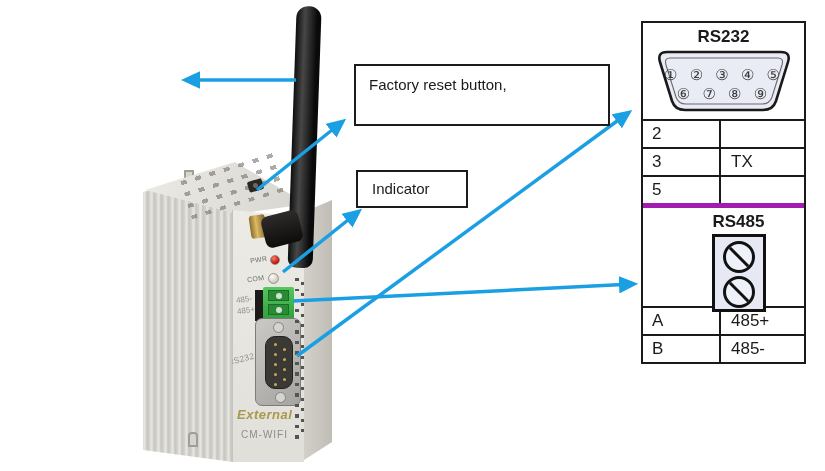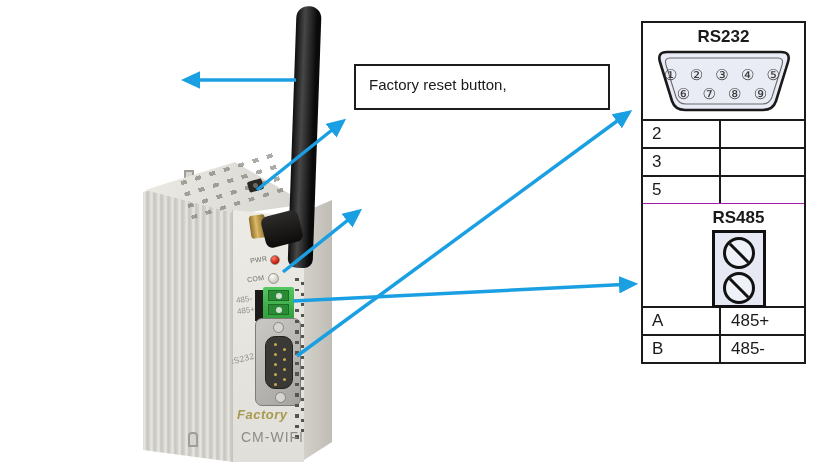--- a/index.html
+++ b/index.html
@@ -3,37 +3,37 @@
 <meta charset="utf-8">
 <style>
   * { margin:0; padding:0; box-sizing:border-box; }
   html,body { background:#fff; }
   body { font-family:"Liberation Sans", sans-serif; color:#1a1a1a; }
   .canvas { position:relative; width:825px; height:471px; background:#fff; overflow:hidden; }
 
   
   .label-box { position:absolute; border:2px solid #1c1c1c; background:#fff; z-index:10; }
   .lb-antenna { left:15px; top:49px; width:163px; height:70px; padding:8px 0 0 23px; }
-  .lb-reset   { left:354px; top:64px; width:256px; height:46px; padding:6px 0 0 13px; }
+  .lb-reset   { left:354px; top:64px; width:256px; height:62px; padding:6px 0 0 13px; }
   .lb-indicator { left:356px; top:170px; width:112px; height:38px; display:flex; align-items:center; padding-left:14px; }
   .label-box .ln { font-size:15px; line-height:26px; white-space:nowrap; }
 
   
   svg.arrows { position:absolute; left:0; top:0; z-index:5; pointer-events:none; }
 
   
   .pin-table { position:absolute; left:641px; top:21px; width:165px; height:343px;
                border:2px solid #1a1a1a; background:#fff; z-index:10; }
   .pt-cell { width:100%; }
   .pt-title { font-weight:bold; font-size:17px; text-align:center; padding-top:4px; }
   .pt-row { display:flex; height:28px; border-top:2px solid #1a1a1a; align-items:center; }
   .pt-pin { width:78px; border-right:2px solid #1a1a1a; height:100%; display:flex; align-items:center; padding-left:9px; font-size:17px; }
   .pt-sig { flex:1; height:100%; display:flex; align-items:center; padding-left:10px; font-size:17px; }
   .cell-rs232 { height:96px; }
-  .cell-rs485 { height:103px; border-top:1px solid #a21caf;padding-left:30px; }
+  .cell-rs485 { height:103px; border-top:5px solid #a21caf;padding-left:30px; }
   .db9-svg { display:block; margin:2px auto 0; }
 
   .terminal-draw { width:54px; height:78px; margin:2px auto 0; border:3px solid #111;
                    background:#e6e9f3; position:relative; }
   .screw { position:absolute; left:8px; width:32px; height:32px; border:3px solid #111;
            border-radius:50%; background:#eef1f8; overflow:hidden; }
   .screw.s1 { top:4px; } .screw.s2 { top:39px; }
   .screw::after { content:""; position:absolute; left:50%; top:50%; width:3px; height:34px;
                   background:#111; transform:translate(-50%,-50%) rotate(-45deg); }
 
@@ -89,21 +89,21 @@
   .db9c .scr.a { left:17px; top:3px; } .db9c .scr.b { left:19px; top:73px; }
   .dshell { position:absolute; left:9px; top:17px; width:28px; height:53px; border-radius:10px;
             background:#3b3936; border:1px solid #242220; }
   .pin { position:absolute; width:3px; height:3px; border-radius:50%; background:#c9ab50; }
   .lbl-rs232 { left:-6px; top:146px; font-size:8.5px; color:#92908a; transform:rotate(-14deg); }
   .vent-col { background:repeating-linear-gradient(180deg,#56544e 0 3px,transparent 3px 10.5px); }
   .vc1 { left:62px; top:70px; width:4px; height:164px; }
   .vc2 { left:68px; top:74px; width:4px; height:158px; }
   .brand { left:4px; top:199px; font-size:13px; font-weight:bold; font-style:italic;
            color:#a79a4e; letter-spacing:.5px; }
-  .model { left:8px; top:221px; font-size:14px; color:#8e8c86; letter-spacing:1px; }
+  .model { left:8px; top:221px; font-size:10px; color:#8e8c86; letter-spacing:1px; }
 
   .ant-rod { left:288px; top:6px; width:25px; height:262px; z-index:2;
              background:linear-gradient(90deg,#0e0e0e,#474747 35%,#0a0a0a 85%);
              border-radius:12px 12px 9px 9px; transform:rotate(2deg); transform-origin:50% 95%; }
   .sma { left:250px; top:215px; width:16px; height:23px; z-index:3; border-radius:3px;
          background:linear-gradient(90deg,#8a6c2c,#dcba66 40%,#7a5c22); transform:rotate(-8deg); }
   .ant-nut { left:263px; top:213px; width:38px; height:32px; z-index:3; border-radius:7px;
              background:linear-gradient(180deg,#2e2c2a,#0e0c0b); transform:rotate(-14deg); }
 </style>
 </head>
@@ -142,21 +142,21 @@
         <div class="pin" style="left:8px;top:46px"></div>
         <div class="pin" style="left:17px;top:11px"></div>
         <div class="pin" style="left:17px;top:21px"></div>
         <div class="pin" style="left:17px;top:31px"></div>
         <div class="pin" style="left:17px;top:41px"></div>
       </div>
     </div>
     <span class="panel-lbl lbl-rs232">RS232</span>
     <div class="vent-col vc1"></div>
     <div class="vent-col vc2"></div>
-    <span class="brand">Factory</span>
+    <span class="brand">External</span>
     <span class="model">CM-WIFI</span>
   </div>
 
   <div class="dev ant-rod"></div>
   <div class="dev sma"></div>
   <div class="dev ant-nut"></div>
 
   <svg class="arrows" width="825" height="471">
     <defs>
       <marker id="ah" markerWidth="5.5" markerHeight="5" refX="4" refY="2.5" orient="auto">
@@ -166,36 +166,40 @@
     <line class="arrow-line" x1="296" y1="80" x2="186" y2="80" stroke-width="3.5" marker-end="url(#ah)" stroke="#1b9fe3"></line>
     <line class="arrow-line" x1="257" y1="190" x2="342" y2="122" stroke-width="3.5" marker-end="url(#ah)" stroke="#1b9fe3"></line>
     <line class="arrow-line" x1="283" y1="272" x2="358" y2="212" stroke-width="3.5" marker-end="url(#ah)" stroke="#1b9fe3"></line>
     <line class="arrow-line" x1="297" y1="356" x2="628" y2="113" stroke-width="3.5" marker-end="url(#ah)" stroke="#1b9fe3"></line>
     <line class="arrow-line" x1="293" y1="301" x2="633" y2="284" stroke-width="3.5" marker-end="url(#ah)" stroke="#1b9fe3"></line>
   </svg>
 
   <div class="label-box lb-reset">
     <div class="ln">Factory reset button,</div>
   </div>
+  <div class="label-box lb-indicator">
+    <div class="ln">Indicator</div>
+  </div>
 
   <div class="pin-table">
     <div class="pt-cell cell-rs232">
       <div class="pt-title">RS232</div>
       <svg class="db9-svg" width="146" height="64" viewBox="0 0 146 64">
         <path d="M16,3 L130,3 Q140,3 137,13 L125,52 Q122,61 112,61 L34,61 Q24,61 21,52 L9,13 Q6,3 16,3 Z" fill="#e9ebf5" stroke="#1a1a1a" stroke-width="2.6"></path>
         <path d="M19,9 L127,9 Q133,9 131,16 L121,48 Q118.5,55 111,55 L35,55 Q27.5,55 25,48 L15,16 Q13,9 19,9 Z" fill="none" stroke="#6a6a6a" stroke-width="1.1"></path>
         <text x="73" y="31" text-anchor="middle" font-size="15" letter-spacing="4" fill="#3a3a3a">① ② ③ ④ ⑤</text>
         <text x="73" y="50" text-anchor="middle" font-size="15" letter-spacing="4" fill="#3a3a3a">⑥ ⑦ ⑧ ⑨</text>
       </svg>
     </div>
     <div class="pt-row">
       <div class="pt-pin">2</div>
     </div>
     <div class="pt-row">
       <div class="pt-pin">3</div>
+      <div class="pt-sig">TX</div>
     </div>
     <div class="pt-row">
       <div class="pt-pin">5</div>
     </div>
     <div class="pt-cell cell-rs485">
       <div class="pt-title">RS485</div>
       <div class="terminal-draw">
         <div class="screw s1"></div>
         <div class="screw s2"></div>
       </div>

